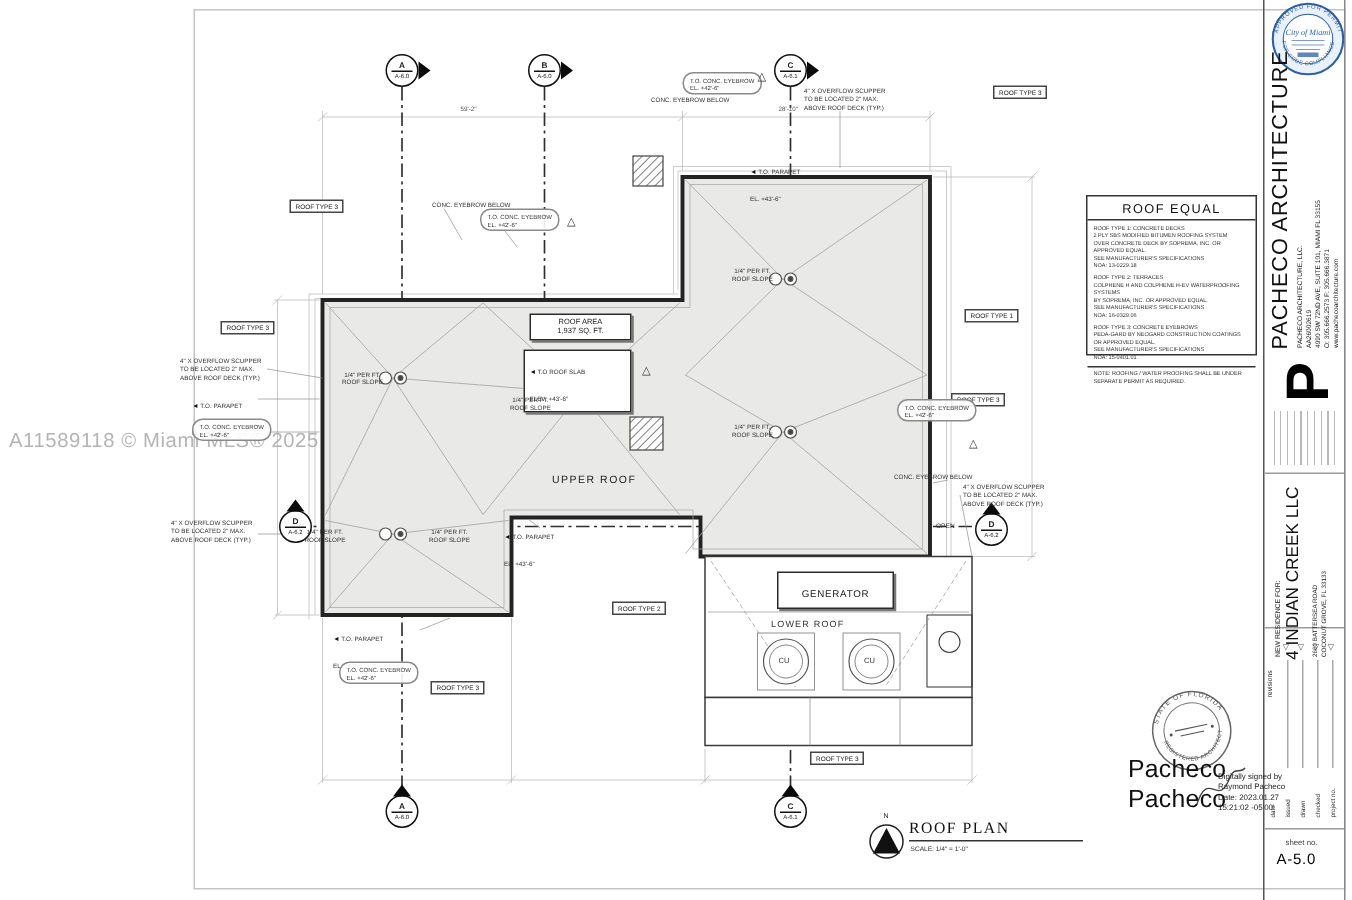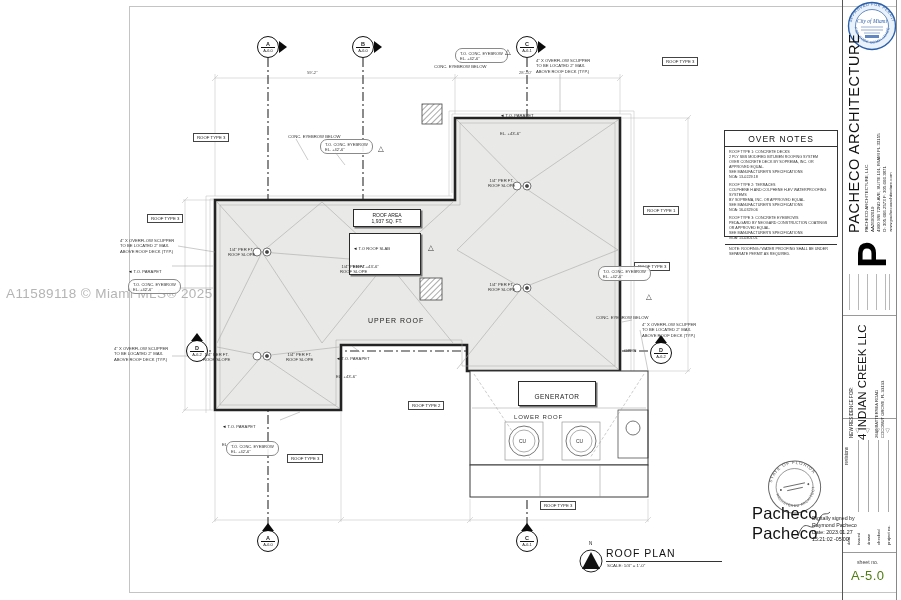--- a/index.html
+++ b/index.html
@@ -30,26 +30,26 @@
   .ghost { background: repeating-linear-gradient(to right, #9a9a9a 0 0.8px, transparent 0.8px 4.5px); opacity:.7; }
   .tri { position:absolute; font-size:5.5px; color:#555; transform: rotate(-90deg); }
   .hline { position:absolute; background:#9a9a9a; height:0.7px; }
   .vline { position:absolute; background:#aaa; width:0.7px; }
   .watermark { position:absolute; left:6px; top:286px; font-size:13.5px; color:#a8a8a8; letter-spacing:.4px; opacity:.85; }
   .sheet-border { position:absolute; left:129px; top:6px; width:768px; height:587px; border:0.8px solid #c4c4c4; }
   .tb-edge { position:absolute; top:0; height:600px; width:1px; background:#555; }
   .sig-name { position:absolute; font-size:16.5px; color:#101010; letter-spacing:.2px; }
   .dig { position:absolute; font-size:5.3px; line-height:1.3; color:#222; white-space:pre-line; width:56px; }
   .sheetno-label { position:absolute; font-size:5.2px; color:#444; }
-  .sheetno { position:absolute; font-size:13px; color:#4d7c0f; letter-spacing:.5px; }
+  .sheetno { position:absolute; font-size:10px; color:#000000; letter-spacing:.5px; }
   .rn-box { position:absolute; left:724px; top:130px; width:114px; height:107px; border:0.9px solid #333; background:#fff; }
   .rn-title { font-size:8.5px; text-align:center; padding:3px 0 2px; letter-spacing:1px; color:#111; border-bottom:0.8px solid #333; }
   .rn-note { font-size:3.7px; line-height:1.35; color:#333; white-space:pre-line; padding:3px 4px 0; }
   .rn-note.last { border-top:0.8px solid #333; margin-top:3px; padding-top:2.5px; }
-  .rp-title { position:absolute; left:606px; top:547px; font-size:10.5px; letter-spacing:1px; color:#111; width:116px; border-bottom:1px solid #333; padding-bottom:1.5px; }
+  .rp-title { position:absolute; left:606px; top:547px; font-size:10.5px; letter-spacing:1px; color:#111; width:116px; border-bottom:1px solid #333; padding-bottom:1.5px;font-family:Liberation Serif, serif; }
   .rp-scale { position:absolute; left:607px; top:563px; font-size:4.4px; color:#333; }
   .n-label { position:absolute; left:589px; top:541px; font-size:4.5px; color:#111; }
 </style>
 </head>
 <body>
 
 <div id="app">
 
   <div class="sheet-border"></div>
 
@@ -287,21 +287,21 @@
 ROOF SLOPE</div>
   <div class="lbl pre" style="left:203px;top:352px;text-align:center">1/4" PER FT.
 ROOF SLOPE</div>
   <div class="lbl pre" style="left:286px;top:352px;text-align:center">1/4" PER FT.
 ROOF SLOPE</div>
 
   <div class="lbl" style="left:307px;top:70px;color:#555">59'-2"</div>
   <div class="lbl" style="left:519px;top:70px;color:#555">28'-10"</div>
 
   <div class="rn-box">
-    <div class="rn-title">OVER NOTES</div>
+    <div class="rn-title">ROOF EQUAL</div>
     <div class="rn-note">ROOF TYPE 1: CONCRETE DECKS
 2 PLY SBS MODIFIED BITUMEN ROOFING SYSTEM
 OVER CONCRETE DECK BY SOPREMA, INC. OR APPROVED EQUAL.
 SEE MANUFACTURER'S SPECIFICATIONS
 NOA: 13-0229.18</div>
     <div class="rn-note">ROOF TYPE 2: TERRACES
 COLPHENE H AND COLPHENE H-EV WATERPROOFING SYSTEMS
 BY SOPREMA, INC. OR APPROVED EQUAL.
 SEE MANUFACTURER'S SPECIFICATIONS
 NOA: 16-0329.06</div>

